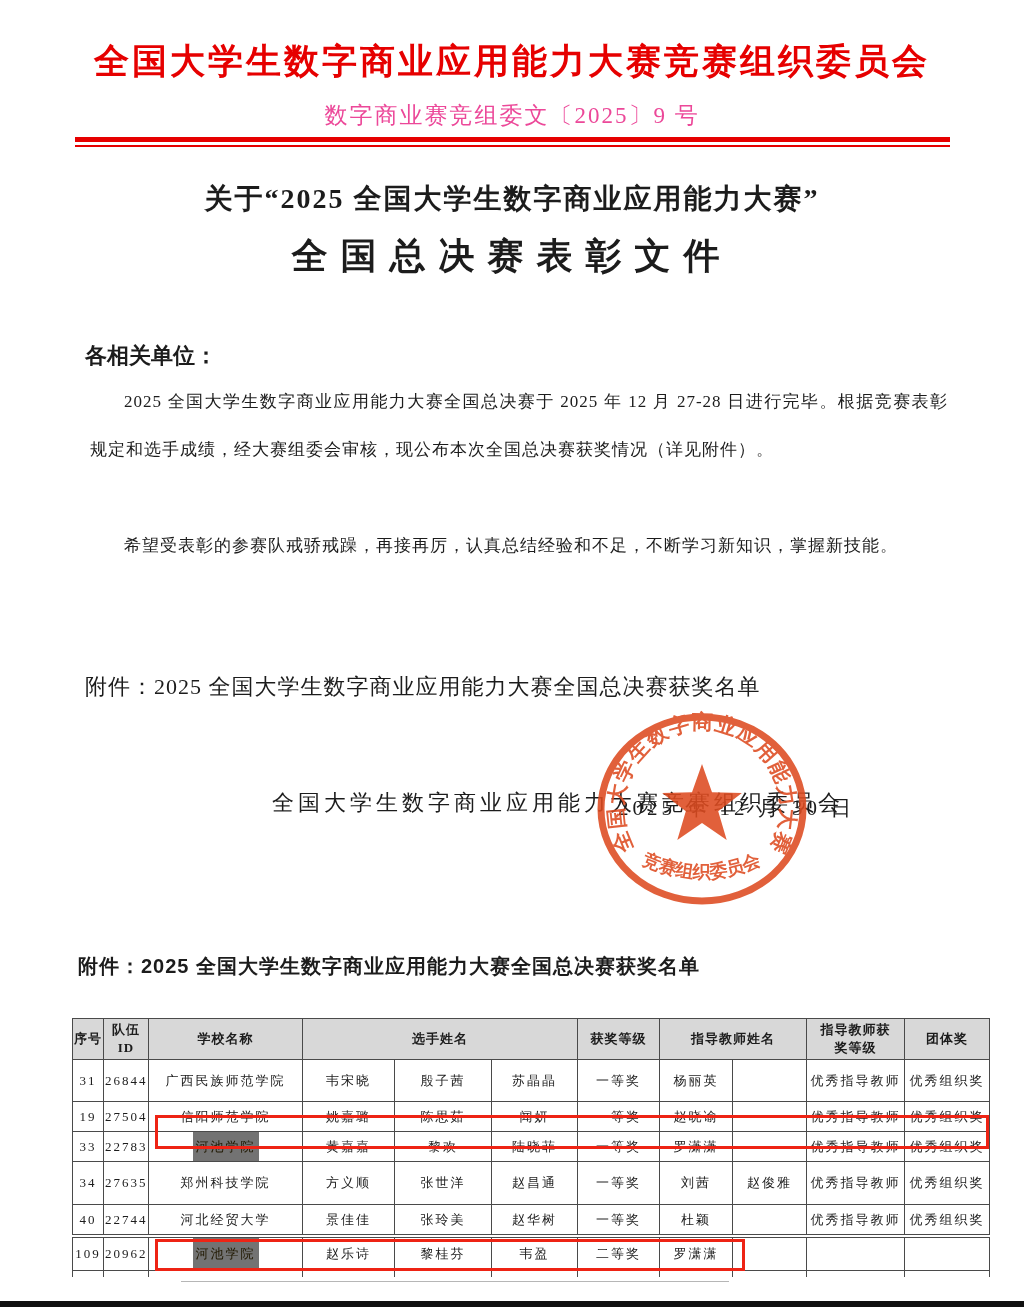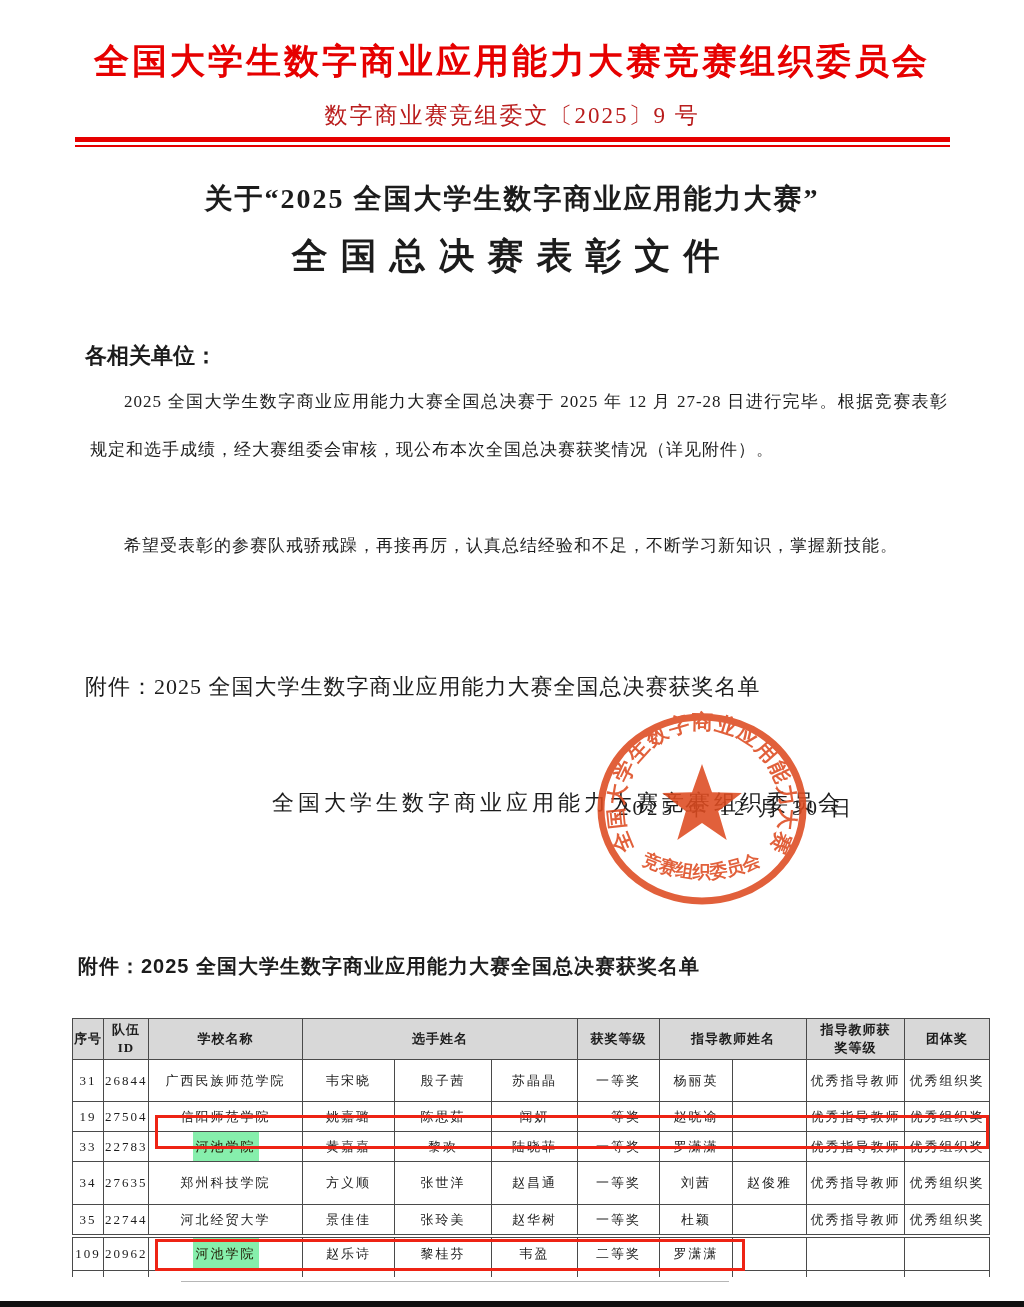--- a/index.html
+++ b/index.html
@@ -6,21 +6,21 @@
   #page{
     position:relative;width:1024px;height:1307px;background:#ffffff;
     font-family:"Liberation Serif", serif;color:#1c1c1c;overflow:hidden;
   }
   .abs{position:absolute;}
   .center{left:0;width:1024px;text-align:center;}
   #org-header{
     top:38px;font-family:"Liberation Sans", sans-serif;font-weight:bold;
     font-size:35px;letter-spacing:3px;color:#e60000;
   }
-  #doc-number{top:100px;font-size:23px;letter-spacing:2px;color:#b91c1c;}
+  #doc-number{top:100px;font-size:23px;letter-spacing:2px;color:#ec4899;}
   #sep{left:75px;top:137px;width:875px;}
   #sep .thick{height:5px;background:#e60000;}
   #sep .thin{height:2px;background:#e60000;margin-top:3px;}
   #title1{top:180px;font-size:28px;font-weight:bold;letter-spacing:2px;}
   #title2{top:232px;font-size:36px;font-weight:bold;letter-spacing:13px;}
   #salutation{left:85px;top:341px;font-size:22px;font-weight:bold;font-family:"Liberation Sans", sans-serif;}
   .para{left:90px;width:858px;font-size:17px;line-height:48px;text-align:justify;text-indent:2em;letter-spacing:1px;}
   #para1{top:378px;}
   #para2{top:522px;}
   #attach-note{left:85px;top:672px;font-size:22px;letter-spacing:1px;}
@@ -31,21 +31,21 @@
   table.seg{position:absolute;border-collapse:collapse;table-layout:fixed;border:1px solid #4a4a4a;}
   table.seg td,table.seg th{
     border:1px solid #4a4a4a;padding:0 1px;text-align:center;vertical-align:middle;
     font-size:13px;letter-spacing:2px;font-weight:normal;overflow:hidden;white-space:nowrap;
   }
   table.seg th{background:#d8d8d8;font-weight:bold;white-space:normal;letter-spacing:1px;line-height:1.35;}
   #tbl-main{left:72px;top:1018px;width:918px;}
   #tbl-sub{left:72px;top:1237px;width:918px;border-bottom:none;}
   .hdr-narrow{display:inline-block;max-width:82px;white-space:normal;}
   .school{letter-spacing:3px;}
-  .hl{background:#86efac;color:#201800;padding:18px 3px;}
+  .hl{background:#737373;color:#201800;padding:18px 3px;}
   tr.stub td{border-top:none;border-bottom:none;height:6px;}
   .redbox{position:absolute;border:3px solid #ee2314;pointer-events:none;}
   #redbox-33{left:155px;top:1115px;width:828px;height:28px;}
   #redbox-109{left:155px;top:1239px;width:584px;height:26px;}
   #faint-line{left:181px;top:1281px;width:548px;height:1px;background:#b6b6b6;}
   #bottom-edge{left:0;top:1301px;width:1024px;height:6px;background:#101010;}
 </style>
 </head>
 <body>
 
@@ -156,21 +156,21 @@
       <td>方义顺</td>
       <td>张世洋</td>
       <td>赵昌通</td>
       <td>一等奖</td>
       <td>刘茜</td>
       <td>赵俊雅</td>
       <td>优秀指导教师</td>
       <td>优秀组织奖</td>
     </tr>
     <tr style="height:30px">
-      <td>35</td>
+      <td>40</td>
       <td>22744</td>
       <td class="school">河北经贸大学</td>
       <td>景佳佳</td>
       <td>张玲美</td>
       <td>赵华树</td>
       <td>一等奖</td>
       <td>杜颖</td>
       <td></td>
       <td>优秀指导教师</td>
       <td>优秀组织奖</td>

